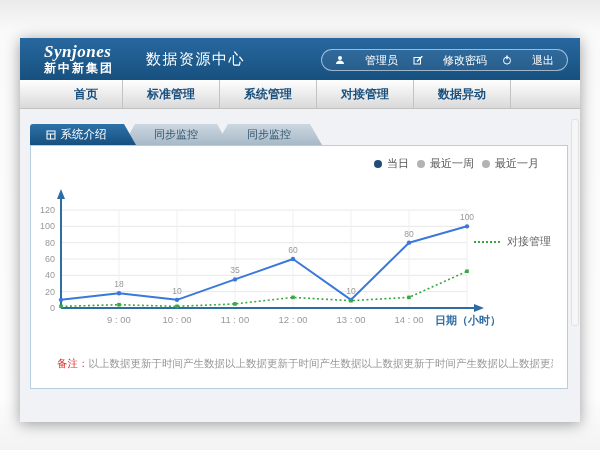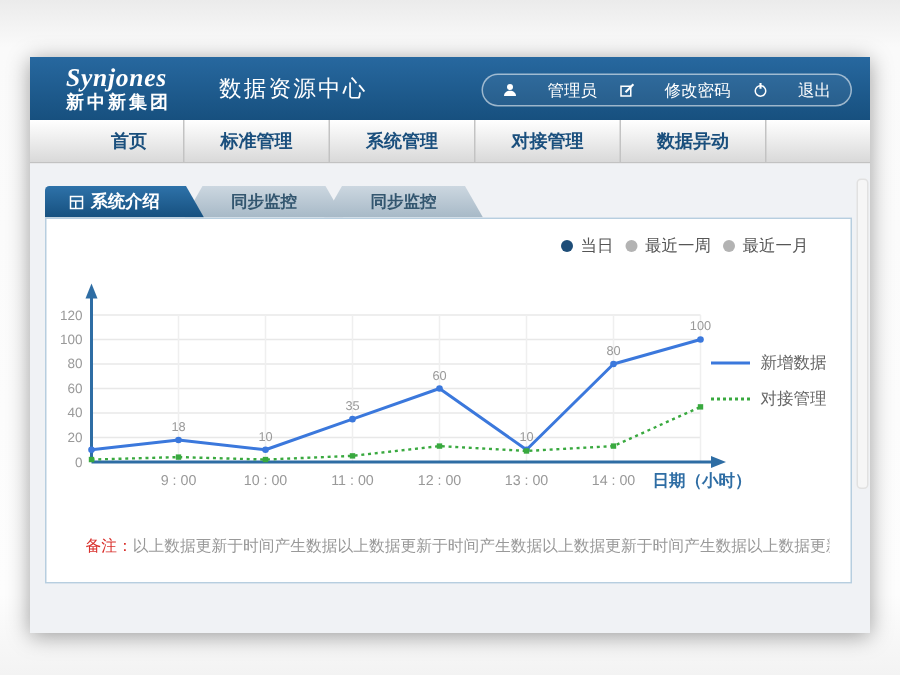--- a/index.html
+++ b/index.html
@@ -20,21 +20,21 @@
   .u-item svg{display:block;}
   
   .nav{height:28px;background:linear-gradient(180deg,#ffffff,#d9d9d9);border-bottom:1px solid #c2c2c2;
     display:flex;align-items:stretch;padding-left:30px;}
   .nav-item{display:flex;align-items:center;padding:0 24px;font-size:12px;font-weight:700;color:#1a4f7d;
     border-right:1px solid #c3c3c3;text-decoration:none;cursor:pointer;}
   
   .content{position:relative;height:313px;background:#f0f2f5;}
   .tabs{position:absolute;left:10px;top:15px;height:21px;z-index:4;}
   .tab{position:absolute;top:0;height:21px;display:flex;align-items:center;justify-content:center;
-    font-size:11.5px;font-weight:700;cursor:pointer;gap:5px;}
+    font-size:11.5px;font-weight:400;cursor:pointer;gap:5px;}
   .tab.active{left:0;width:106px;color:#fff;z-index:3;padding-right:0;
     background:linear-gradient(180deg,#2e72a9,#16507f);
     clip-path:polygon(0 0,94px 0,106px 100%,0 100%);border-radius:3px 0 0 0;}
   .tab.active span{margin-right:14px;}
   .tab.inactive{background:linear-gradient(180deg,#ccd7e0,#a7b9c7);color:#33566f;font-size:11px;
     clip-path:polygon(12px 0,calc(100% - 12px) 0,100% 100%,0 100%);text-align:center;}
   .tab.t2{left:93px;width:106px;z-index:2;}
   .tab.t3{left:186px;width:106px;z-index:1;}
   .panel{position:absolute;left:10px;top:36px;width:536px;height:242px;background:#fff;border:1px solid #b7cedf;}
   .radios{position:absolute;top:10px;right:28px;display:flex;gap:8px;align-items:center;}
@@ -200,24 +200,20 @@
                 <rect x="202.2" y="156.11666666666665" width="3.6" height="3.6" fill="#39a93f"></rect>
                 <rect x="260.2" y="149.58333333333331" width="3.6" height="3.6" fill="#39a93f"></rect>
                 <rect x="318.2" y="152.85" width="3.6" height="3.6" fill="#39a93f"></rect>
                 <rect x="376.2" y="149.58333333333331" width="3.6" height="3.6" fill="#39a93f"></rect>
                 <rect x="434.2" y="123.45" width="3.6" height="3.6" fill="#39a93f"></rect>
               </g>
             </svg></div>
 
         <div class="legend">
           <div class="lg-row">
-            <span class="lg-line"></span>
-            <span>新增数据</span>
-          </div>
-          <div class="lg-row">
             <span class="lg-line dotted"></span>
             <span>对接管理</span>
           </div>
         </div>
 
         <div class="note">
           <span class="note-label">备注：</span><span>以上数据更新于时间产生数据以上数据更新于时间产生数据以上数据更新于时间产生数据以上数据更新于时间产生数据以上数据更新于</span>
         </div>
       </div>
 

